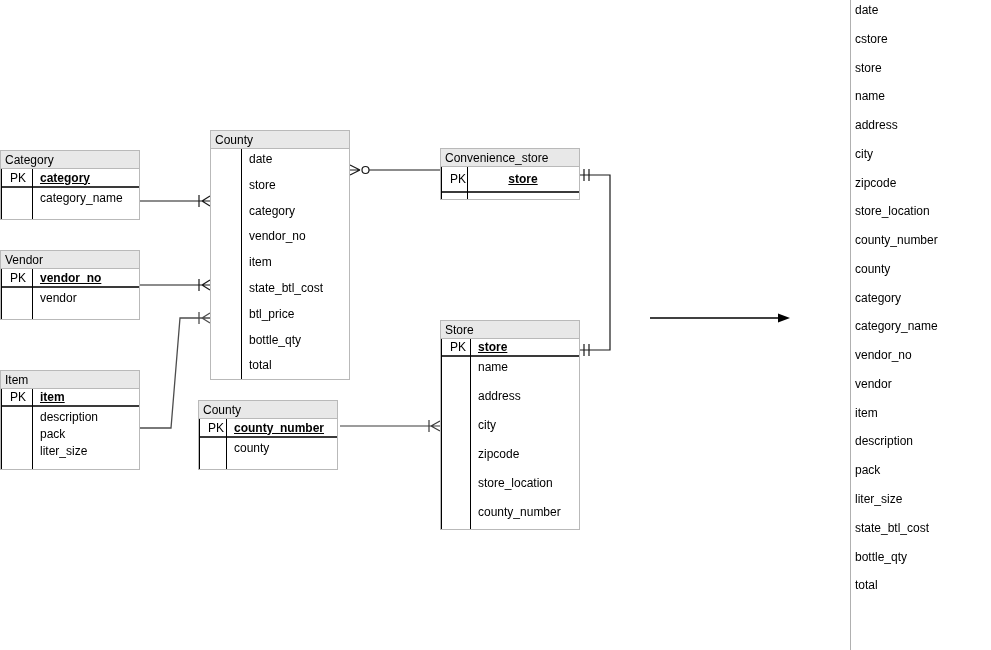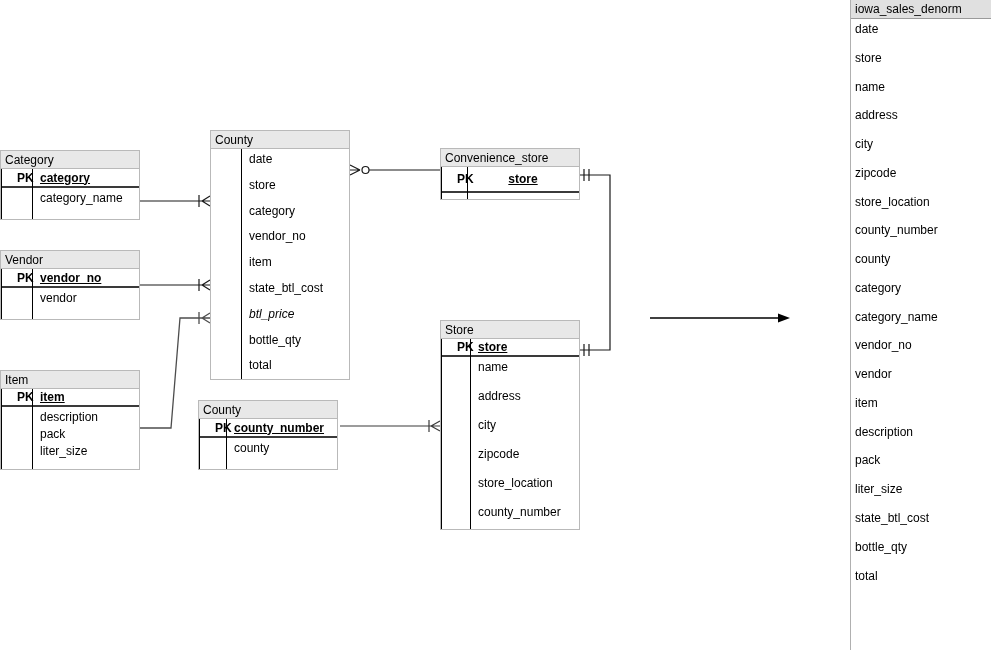--- a/index.html
+++ b/index.html
@@ -15,21 +15,21 @@
     padding-left:4px;display:flex;align-items:center;box-sizing:border-box;
     white-space:nowrap;overflow:hidden;
   }
   .ent-lower{position:relative;box-sizing:border-box;}
   .ent-lower.haspk{border-left:1px solid #000;}
   .pk-divider{position:absolute;top:0;bottom:0;width:1px;background:#000;}
   .pk-row{
     display:flex;align-items:center;box-sizing:border-box;
     border-bottom:2px solid #3a3a3a;white-space:nowrap;
   }
-  .pk-tag{display:inline-block;padding-left:15px;box-sizing:border-box;flex:none;font-weight:bold;}
+  .pk-tag{display:inline-block;padding-left:8px;box-sizing:border-box;flex:none;}
   .pk-name{font-weight:bold;text-decoration:underline;padding-left:8px;}
   .pk-name.centered{flex:1;text-align:center;padding-left:0;}
   .ent-fields{box-sizing:border-box;}
   .ent-field{
     line-height:20px;box-sizing:border-box;padding-left:8px;
     white-space:nowrap;overflow:hidden;
   }
   #denorm-panel{
     position:absolute;left:850px;top:0;width:141px;height:650px;
     border-left:1px solid #b0b0b0;box-sizing:border-box;background:#fff;
@@ -136,21 +136,21 @@
         <div class="ent-header" style="height: 18px;">County</div>
         <div class="ent-lower" style="height: 230px;">
           <div class="pk-divider" style="left: 30px;"></div>
           <div class="ent-fields" style="margin-left: 30px;">
             <div class="ent-field" style="height: 25.8px;">date</div>
             <div class="ent-field" style="height: 25.8px;">store</div>
             <div class="ent-field" style="height: 25.8px;">category</div>
             <div class="ent-field" style="height: 25.8px;">vendor_no</div>
             <div class="ent-field" style="height: 25.8px;">item</div>
             <div class="ent-field" style="height: 25.8px;">state_btl_cost</div>
-            <div class="ent-field" style="height: 25.8px; font-style: italic;">btl_price</div>
+            <div class="ent-field" style="height: 25.8px;">btl_price</div>
             <div class="ent-field" style="height: 25.8px;">bottle_qty</div>
             <div class="ent-field" style="height: 25.8px;">total</div>
           </div>
         </div>
       </div>
       <div class="entity" style="left: 440px; top: 148px; width: 140px; height: 52px;">
         <div class="ent-header" style="height: 18px;">Convenience_store</div>
         <div class="ent-lower haspk" style="height: 32px;">
           <div class="pk-divider" style="left: 25px;"></div>
           <div class="pk-row" style="height: 26px;">
@@ -187,23 +187,23 @@
             <span class="pk-name">county_number</span>
           </div>
           <div class="ent-fields" style="margin-left: 26px;">
             <div class="ent-field" style="height: 17px;">county</div>
           </div>
         </div>
       </div>
     </div>
 
   <div id="denorm-panel">
-    <div class="panel-header">iowa_sales_denorm</div>
     <div id="denorm-rows">
         <div class="panel-row">date</div>
+        <div class="panel-row">cstore</div>
         <div class="panel-row">store</div>
         <div class="panel-row">name</div>
         <div class="panel-row">address</div>
         <div class="panel-row">city</div>
         <div class="panel-row">zipcode</div>
         <div class="panel-row">store_location</div>
         <div class="panel-row">county_number</div>
         <div class="panel-row">county</div>
         <div class="panel-row">category</div>
         <div class="panel-row">category_name</div>

